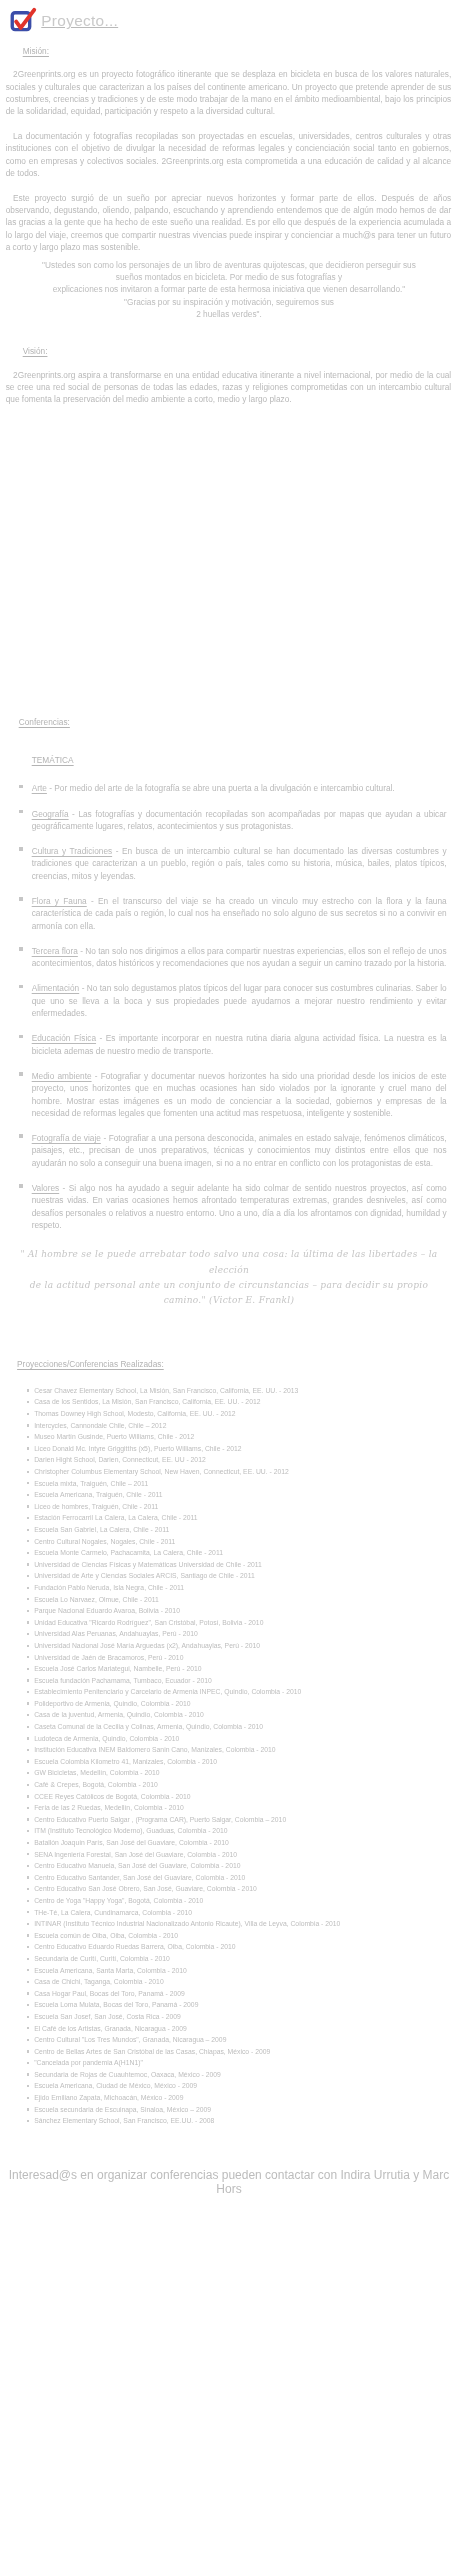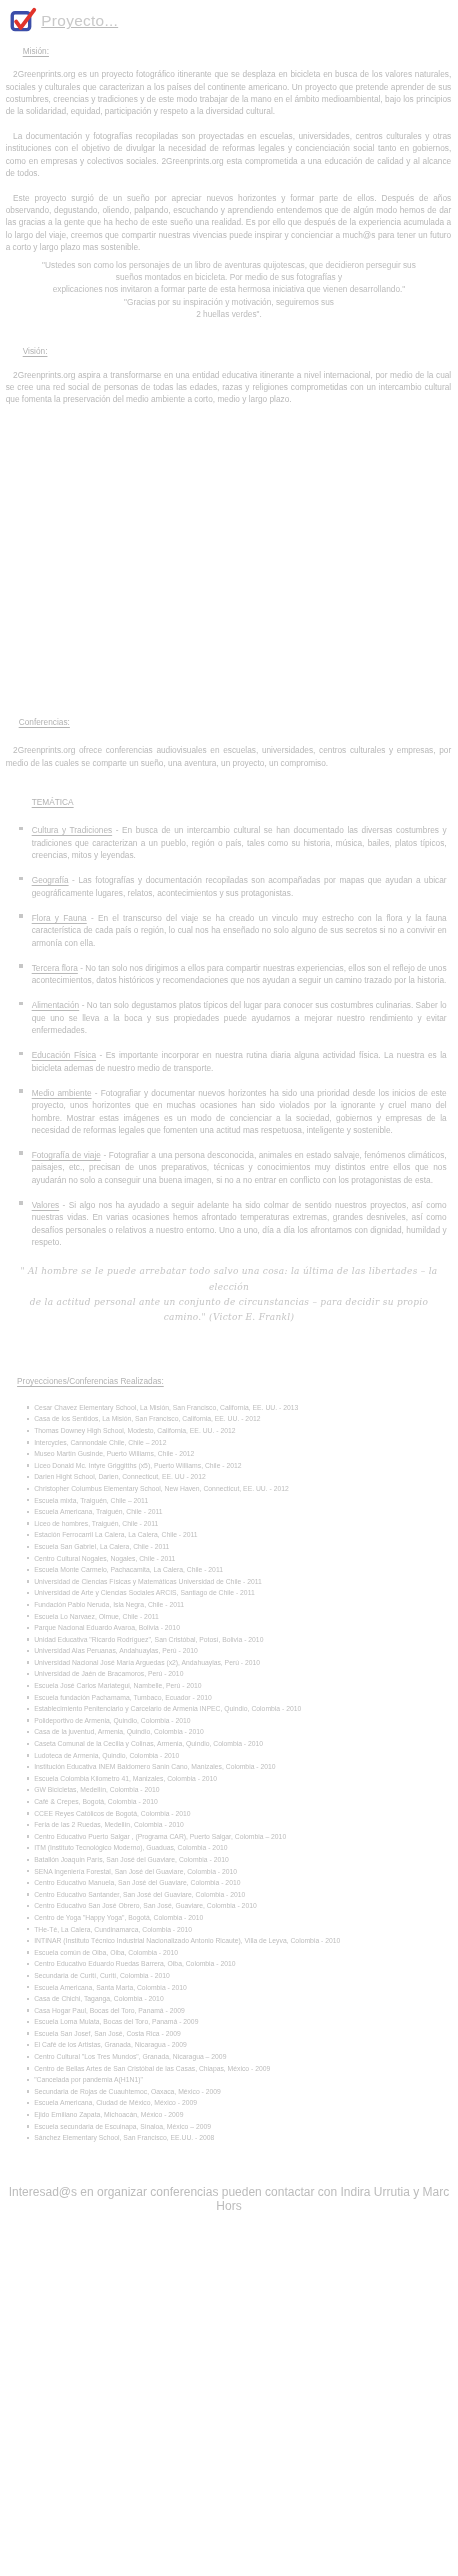--- a/index.html
+++ b/index.html
@@ -106,31 +106,31 @@
     </div>
 
   <div class="sec-heading h-vision">Visión:</div>
 
   <p class="body">2Greenprints.org aspira a transformarse en una entidad educativa itinerante a nivel internacional, por medio de la cual se cree una red social de personas de todas las edades, razas y religiones comprometidas con un intercambio cultural que fomenta la preservación del medio ambiente a corto, medio y largo plazo.</p>
 
   <div class="spacer-tall"></div>
 
   <div class="sec-heading h-conf">Conferencias:</div>
 
-  <p class="body gap-lg">2Greenprints.org ofrece conferencias audiovisuales en escuelas, universidades, centros culturales y empresas, por medio de las cuales se comparte un sueño, una aventura, un proyecto, un compromiso.</p>
 
 
   <div class="sec-heading h-tematica">TEMÁTICA</div>
 
   <ul class="tematica">
 
+      <li><span class="sq-bullet"></span><span class="term">Arte</span> <span>- Por medio del arte de la fotografía se abre una puerta a la divulgación e intercambio cultural.</span></li>
+
+      <li><span class="sq-bullet"></span><span class="term">Geografía</span> <span>- Las fotografías y documentación recopiladas son acompañadas por mapas que ayudan a ubicar geográficamente lugares, relatos, acontecimientos y sus protagonistas.</span></li>
 
       <li><span class="sq-bullet"></span><span class="term">Cultura y Tradiciones</span> <span>- En busca de un intercambio cultural se han documentado las diversas costumbres y tradiciones que caracterizan a un pueblo, región o país, tales como su historia, música, bailes, platos típicos, creencias, mitos y leyendas.</span></li>
-
-      <li><span class="sq-bullet"></span><span class="term">Geografía</span> <span>- Las fotografías y documentación recopiladas son acompañadas por mapas que ayudan a ubicar geográficamente lugares, relatos, acontecimientos y sus protagonistas.</span></li>
 
       <li><span class="sq-bullet"></span><span class="term">Flora y Fauna</span> <span>- En el transcurso del viaje se ha creado un vinculo muy estrecho con la flora y la fauna característica de cada país o región, lo cual nos ha enseñado no solo alguno de sus secretos si no a convivir en armonía con ella.</span></li>
 
       <li><span class="sq-bullet"></span><span class="term">Tercera flora</span> <span>- No tan solo nos dirigimos a ellos para compartir nuestras experiencias, ellos son el reflejo de unos acontecimientos, datos históricos y recomendaciones que nos ayudan a seguir un camino trazado por la historia.</span></li>
 
       <li><span class="sq-bullet"></span><span class="term">Alimentación</span> <span>- No tan solo degustamos platos típicos del lugar para conocer sus costumbres culinarias. Saber lo que uno se lleva a la boca y sus propiedades puede ayudarnos a mejorar nuestro rendimiento y evitar enfermedades.</span></li>
 
       <li><span class="sq-bullet"></span><span class="term">Educación Física</span> <span>- Es importante incorporar en nuestra rutina diaria alguna actividad física. La nuestra es la bicicleta ademas de nuestro medio de transporte.</span></li>
 
       <li><span class="sq-bullet"></span><span class="term">Medio ambiente</span> <span>- Fotografiar y documentar nuevos horizontes ha sido una prioridad desde los inicios de este proyecto, unos horizontes que en muchas ocasiones han sido violados por la ignorante y cruel mano del hombre. Mostrar estas imágenes es un modo de concienciar a la sociedad, gobiernos y empresas de la necesidad de reformas legales que fomenten una actitud mas respetuosa, inteligente y sostenible.</span></li>

